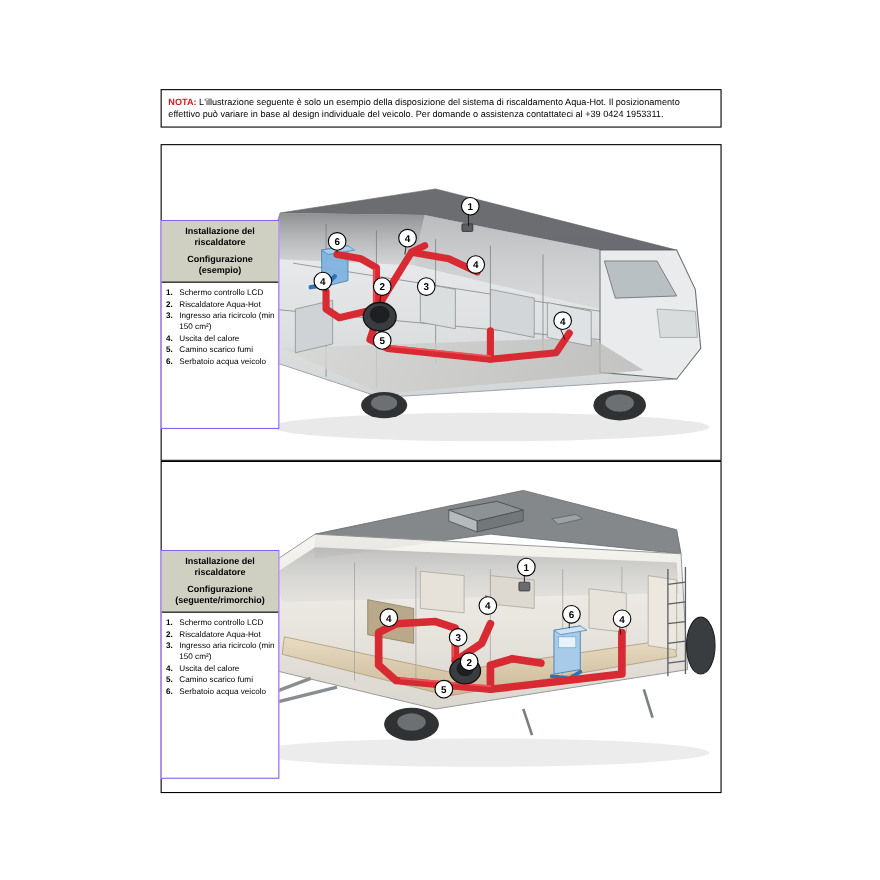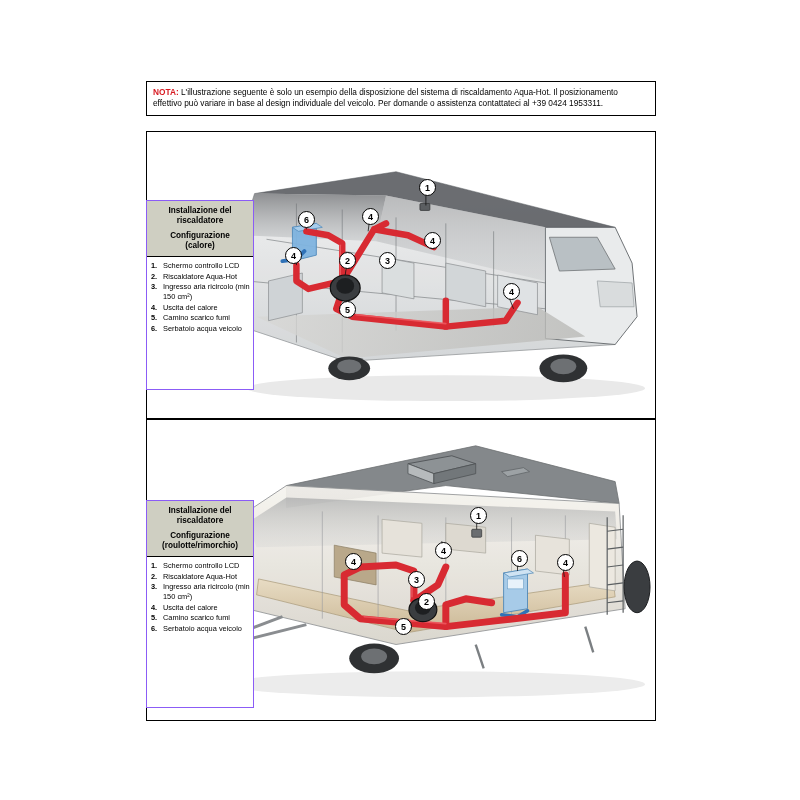--- a/index.html
+++ b/index.html
@@ -385,21 +385,21 @@
     <div class="callout" style="left:271px; top:173px;">2</div>
     <div class="callout" style="left:248px; top:198px;">5</div>
     <div class="callout" style="left:410px; top:134px;">4</div>
   </div>
 
   <div class="legend" id="legend-camper">
     <div class="legend-head">
       <span>Installazione del</span><br>
       <span>riscaldatore</span>
       <span class="sub">Configurazione</span>
-      <span>(calore)</span>
+      <span>(esempio)</span>
     </div>
     <ul class="legend-list">
       <li>
         <span class="num">1.</span>
         <span class="txt">Schermo controllo LCD</span>
       </li>
       <li>
         <span class="num">2.</span>
         <span class="txt">Riscaldatore Aqua-Hot</span>
       </li>
@@ -420,21 +420,21 @@
         <span class="txt">Serbatoio acqua veicolo</span>
       </li>
     </ul>
   </div>
 
   <div class="legend" id="legend-caravan">
     <div class="legend-head">
       <span>Installazione del</span><br>
       <span>riscaldatore</span>
       <span class="sub">Configurazione</span>
-      <span>(roulotte/rimorchio)</span>
+      <span>(seguente/rimorchio)</span>
     </div>
     <ul class="legend-list">
       <li>
         <span class="num">1.</span>
         <span class="txt">Schermo controllo LCD</span>
       </li>
       <li>
         <span class="num">2.</span>
         <span class="txt">Riscaldatore Aqua-Hot</span>
       </li>

